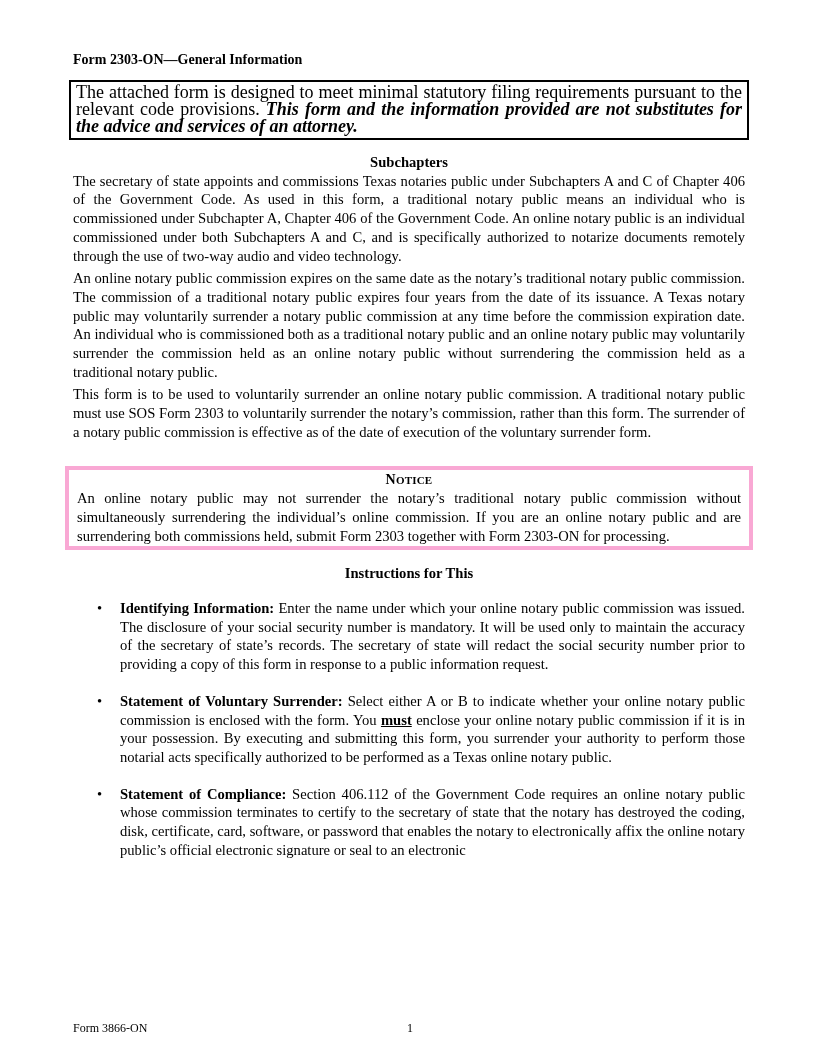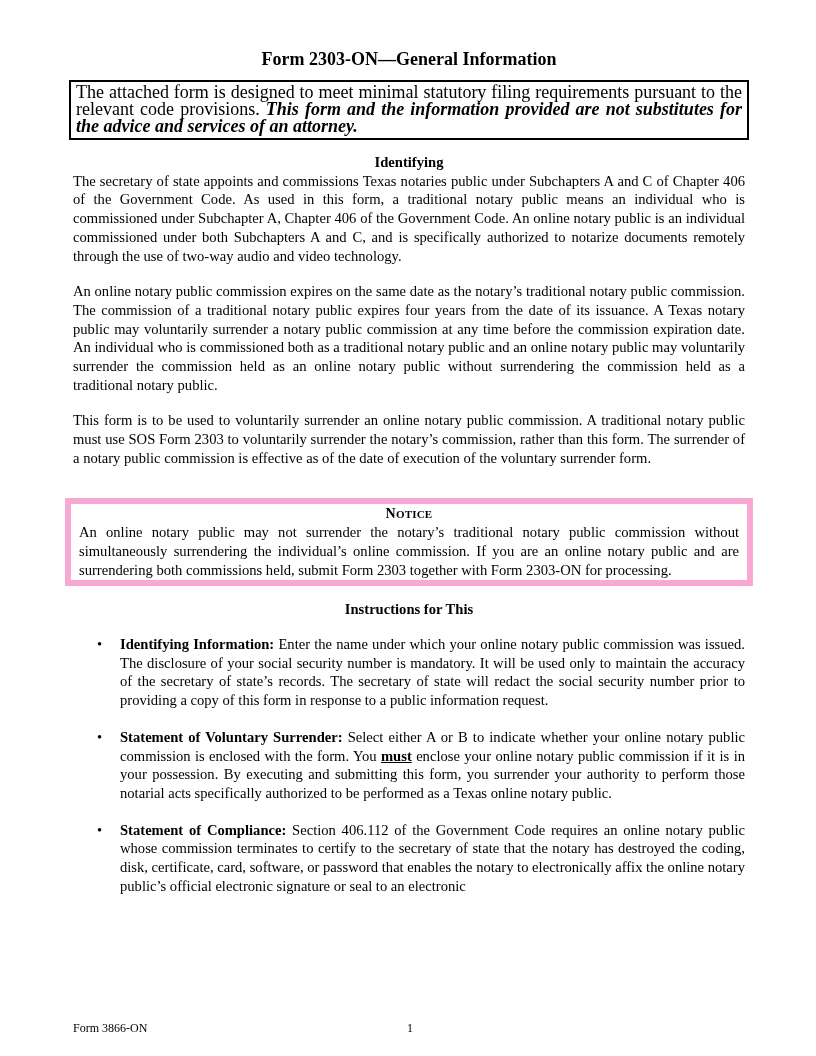--- a/index.html
+++ b/index.html
@@ -2,32 +2,32 @@
 <html><head>
   <meta charset="utf-8">
   <style>
     html, body { margin: 0; padding: 0; background: #ffffff; }
     body {
       width: 816px; height: 1056px; position: relative; overflow: hidden;
       font-family: "Liberation Serif", "DejaVu Serif", serif;
       color: #000; font-size: 14.6px; line-height: 18.7px;
     }
     .page { position: absolute; left: 73px; top: 50px; width: 672px; }
-    .title { text-align: center; font-weight: bold; font-size: 18px; line-height: 19px; }
+    .title { text-align: left; font-weight: bold; font-size: 14px; line-height: 19px; }
     .disclaimer {
       margin-top: 11px; border: 2px solid #000; padding: 2px 5px 3px 5px;
       text-align: justify; font-size: 18px; line-height: 17px; margin-left: -4px; margin-right: -4px;
     }
     .disclaimer b { font-style: italic; }
     .heading { text-align: center; font-weight: bold; margin-top: 13px; }
     p { margin: 0; text-align: justify; }
-    .para { margin-top: 17px; }
+    .para { margin-top: 4px; }
     .para.first { margin-top: 0; }
     .notice {
-      margin-top: 30px; border: 6px solid #f9a8d4; padding: 1px 0 1px 0;
+      margin-top: 24px; border: 4px solid #f9a8d4; padding: 1px 0 1px 0;
       margin-left: -8px; margin-right: -8px; padding-left: 8px; padding-right: 8px;
     }
     .notice-title { text-align: center; font-weight: bold; font-size: 14px; letter-spacing: 0.2px; }
     .notice-title .sc { font-size: 11px; }
     .instructions-heading { margin-top: 14px; }
     ul { list-style: none; margin: 0; padding: 0; }
     li { position: relative; padding-left: 47px; margin-top: 18px; text-align: justify; }
     li.first { margin-top: 16px; }
     .bullet { position: absolute; left: 24px; top: 0; }
     .u { text-decoration: underline; font-weight: bold; }
@@ -40,21 +40,21 @@
 
 <div class="page">
   <div class="title">
     <div>Form 2303-ON—General Information</div>
   </div>
 
   <div class="disclaimer">
     <span>The attached form is designed to meet minimal statutory filing requirements pursuant to the relevant code provisions. </span><b>This form and the information provided are not substitutes for the advice and services of an attorney.</b>
   </div>
 
-  <div class="heading">Identifying</div>
+  <div class="heading">Subchapters</div>
 
   <p class="para first">The secretary of state appoints and commissions Texas notaries public under Subchapters A and C of Chapter 406 of the Government Code.  As used in this form, a traditional notary public means an individual who is commissioned under Subchapter A, Chapter 406 of the Government Code.  An online notary public is an individual commissioned under both Subchapters A and C, and is specifically authorized to notarize documents remotely through the use of two-way audio and video technology.</p>
   <p class="para">An online notary public commission expires on the same date as the notary’s traditional notary public commission. The commission of a traditional notary public expires four years from the date of its issuance.  A Texas notary public may voluntarily surrender a notary public commission at any time before the commission expiration date.  An individual who is commissioned both as a traditional notary public and an online notary public may voluntarily surrender the commission held as an online notary public without surrendering the commission held as a traditional notary public.</p>
   <p class="para">This form is to be used to voluntarily surrender an online notary public commission.  A traditional notary public must use SOS Form 2303 to voluntarily surrender the notary’s commission, rather than this form. The surrender of a notary public commission is effective as of the date of execution of the voluntary surrender form.</p>
 
   <div class="notice">
     <div class="notice-title"><span>N</span><span class="sc">OTICE</span></div>
     <p>An online notary public may not surrender the notary’s traditional notary public commission without simultaneously surrendering the individual’s online commission.  If you are an online notary public and are surrendering both commissions held, submit Form 2303 together with Form 2303-ON for processing.</p>
   </div>
 

